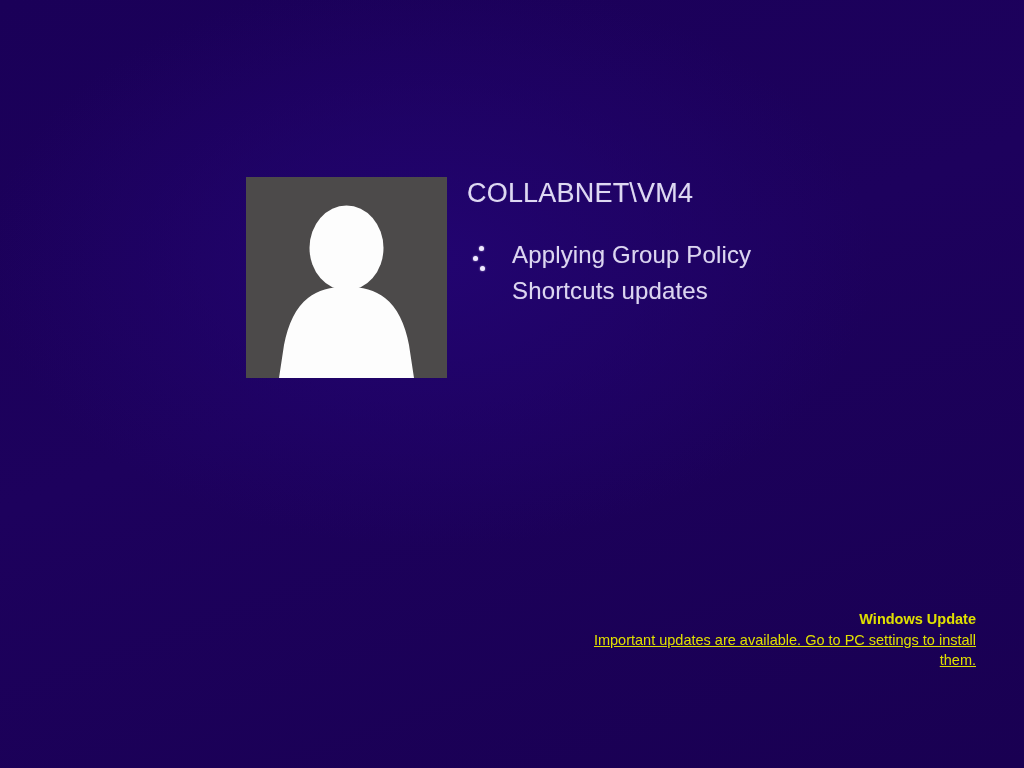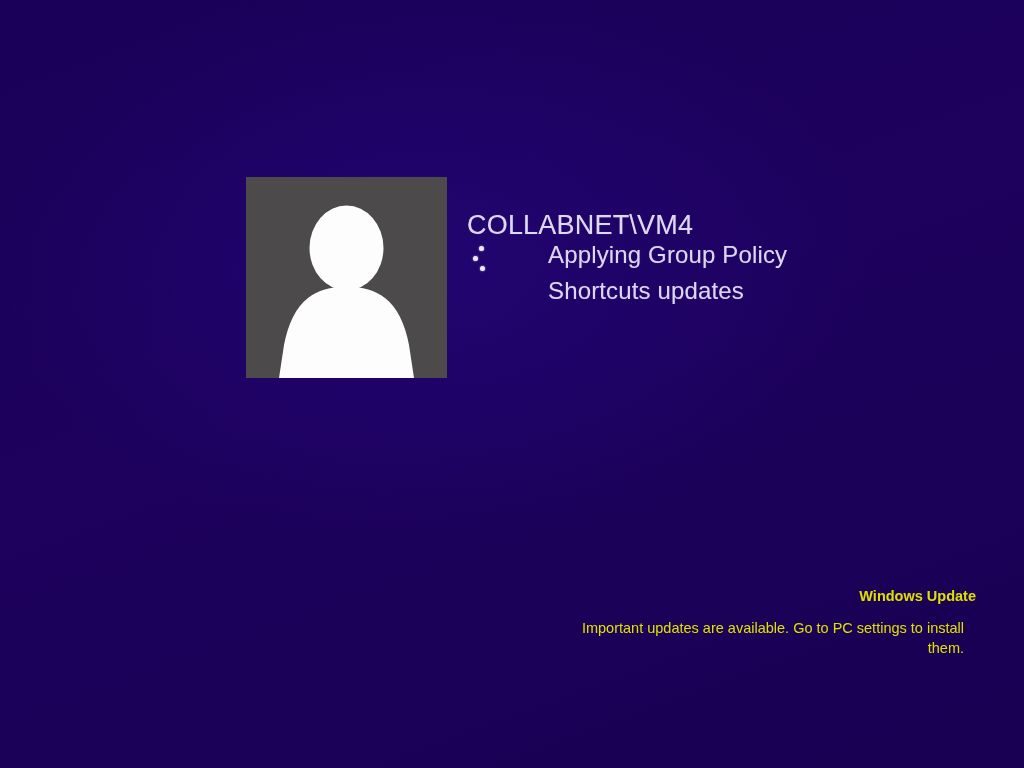--- a/index.html
+++ b/index.html
@@ -50,21 +50,20 @@
     width: 201px;
     height: 201px;
   }
 
   
   #user-text-col {
     position: absolute;
     left: 221px;
     top: 0;
     width: 520px;
-    margin-top: 32px;
   }
 
   #account-name {
     font-size: 27px;
     font-weight: 300;
     letter-spacing: 0.2px;
     color: #ded9f2;
     line-height: 32px;
     white-space: nowrap;
     margin: 0;
@@ -73,21 +72,20 @@
   }
 
   
   #status-row {
     position: absolute;
     left: 221px;
     top: 60px;
     width: 520px;
     display: flex;
     align-items: flex-start;
-    gap: 36px;
   }
 
   #progress-spinner {
     position: relative;
     width: 34px;
     height: 40px;
     flex: 0 0 34px;
     margin-top: 4px;
   }
 
@@ -134,21 +132,22 @@
   }
 
   #update-title {
     display: block;
     margin: 0 0 1px 0;
     font-weight: bold;
   }
 
   #update-body {
     display: block;
-    margin: 12px;
+    margin: 0;
+    text-decoration: underline;
   }
 </style>
 </head>
 <body>
 
 <div id="logon-screen">
 
   <div id="user-block">
 
     <div id="avatar-tile">

